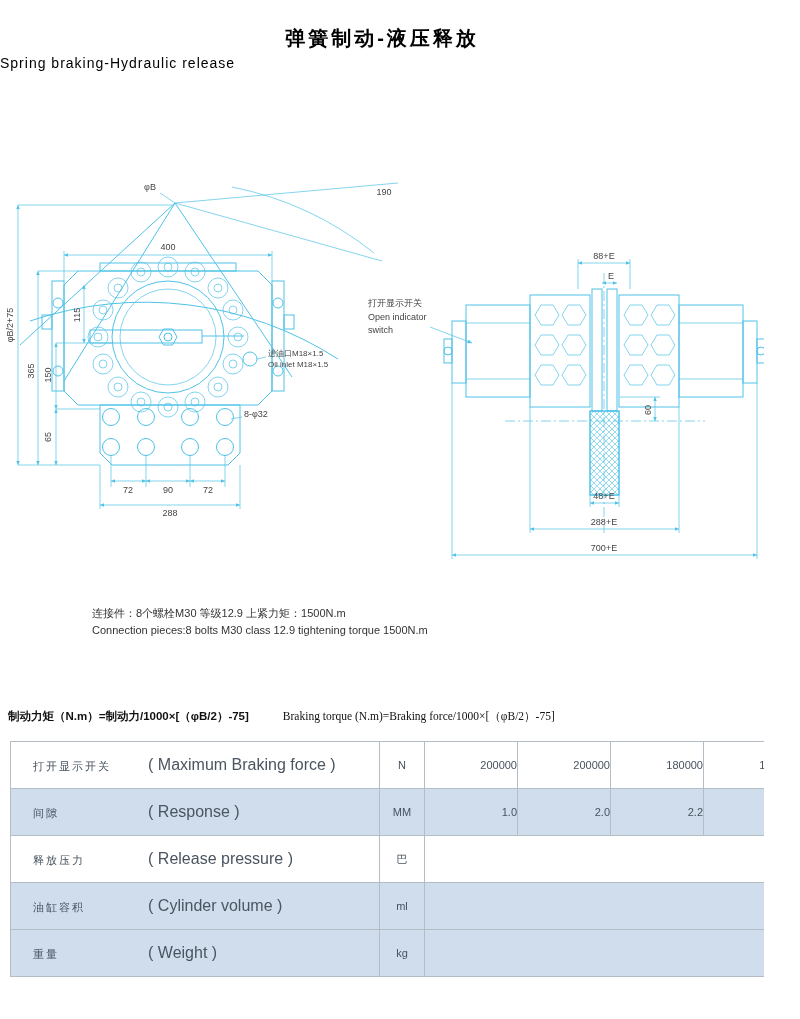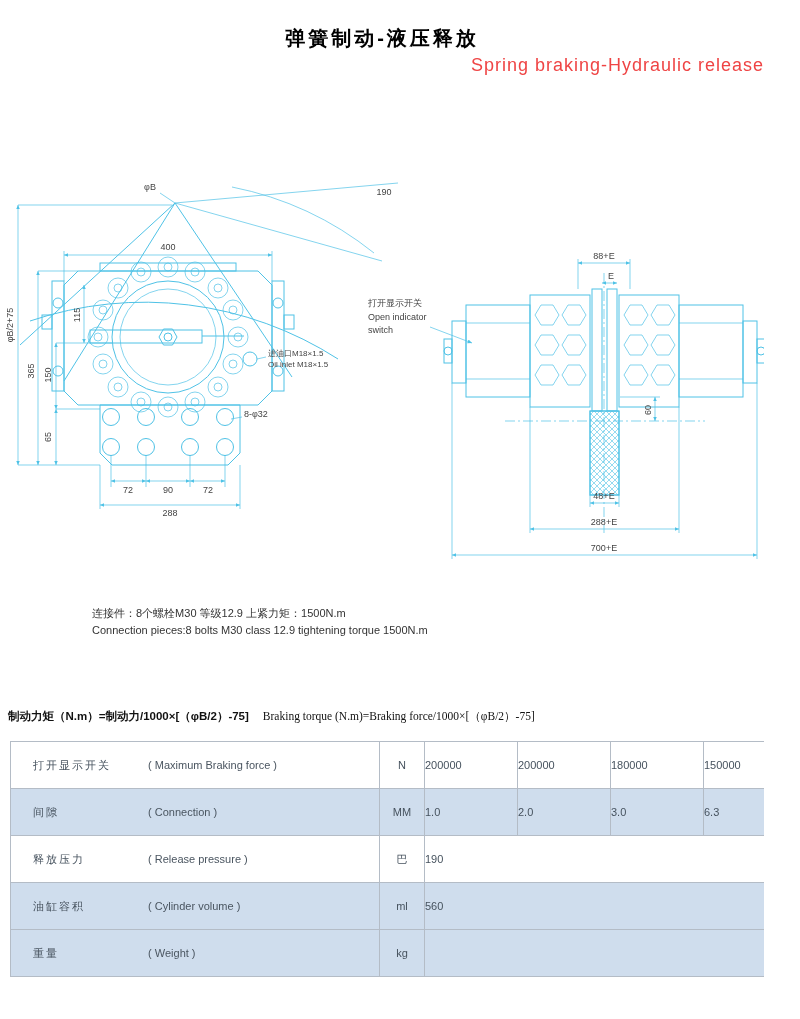--- a/index.html
+++ b/index.html
@@ -1,39 +1,39 @@
 <!DOCTYPE html>
 <html><head>
 <meta charset="utf-8">
 <style>
   html,body{margin:0;padding:0;background:#ffffff;}
   .page{position:relative;width:764px;height:1019px;background:#ffffff;overflow:hidden;
         font-family:"Liberation Sans",sans-serif;color:#222;margin-top:13px;}
   .title-zh{position:absolute;top:12px;left:0;width:100%;text-align:center;
             font-size:20px;font-weight:bold;letter-spacing:3px;color:#000;}
-  .title-en{position:absolute;top:42px;left:0;width:100%;text-align:right;
-            font-size:18px;letter-spacing:1px;color:#ef4444;}
+  .title-en{position:absolute;top:42px;left:0;width:100%;text-align:left;
+            font-size:14px;letter-spacing:1px;color:#000000;}
   svg.drawing{position:absolute;top:140px;left:0;}
   svg .ln{fill:none;stroke:#4fc2e6;stroke-width:1;}
   svg .thin{stroke-width:0.7;}
   svg .cl{stroke-dasharray:10 3 2 3;}
   svg text{font-family:"Liberation Sans",sans-serif;font-size:9px;fill:#444;stroke:none;}
   svg text.sm{font-size:8px;}
   .notes{position:absolute;top:592px;left:92px;font-size:11px;color:#333;line-height:17px;}
   .formula{position:absolute;top:696px;left:8px;font-size:11.5px;color:#111;
-           display:flex;gap:14px;font-weight:bold;white-space:nowrap;}
+           display:flex;gap:34px;font-weight:bold;white-space:nowrap;}
   .formula .en{font-family:"Liberation Serif",serif;font-weight:normal;}
   table.spec{position:absolute;top:728px;left:10px;width:780px;border-collapse:collapse;
              table-layout:fixed;}
   table.spec td{border:1px solid #b4bcc6;height:46px;padding:0;color:#46525e;font-size:11px;}
   td.c-name{width:368px;text-align:left;vertical-align:middle;}
   td.c-name .zh{display:inline-block;padding-left:22px;width:112px;letter-spacing:2px;}
-  td.c-name .en{font-size:11px;color:#4a5560;}
+  td.c-name .en{font-size:16px;color:#4a5560;}
   td.c-unit{width:44px;text-align:center;}
-  td.c-val{width:92px;text-align:left;}
+  td.c-val{width:92px;text-align:right;}
   tr.alt{background:#cfdded;}
 </style>
 </head>
 <body>
 
 <div class="page">
 
   <div class="title-zh">弹簧制动-液压释放</div>
   <div class="title-en">Spring braking-Hydraulic release</div>
 
@@ -272,26 +272,26 @@
         </td>
         <td class="c-unit">N</td>
         <td class="c-val">200000</td>
         <td class="c-val">200000</td>
         <td class="c-val">180000</td>
         <td class="c-val">150000</td>
       </tr>
       <tr class="alt">
         <td class="c-name">
           <span class="zh">间隙</span>
-          <span class="en">( Connection )</span>
+          <span class="en">( Response )</span>
         </td>
         <td class="c-unit">MM</td>
         <td class="c-val">1.0</td>
         <td class="c-val">2.0</td>
-        <td class="c-val">3.0</td>
+        <td class="c-val">2.2</td>
         <td class="c-val">6.3</td>
       </tr>
       <tr>
         <td class="c-name">
           <span class="zh">释放压力</span>
           <span class="en">( Release pressure )</span>
         </td>
         <td class="c-unit">巴</td>
         <td class="c-val" colspan="4">190</td>
       </tr>

